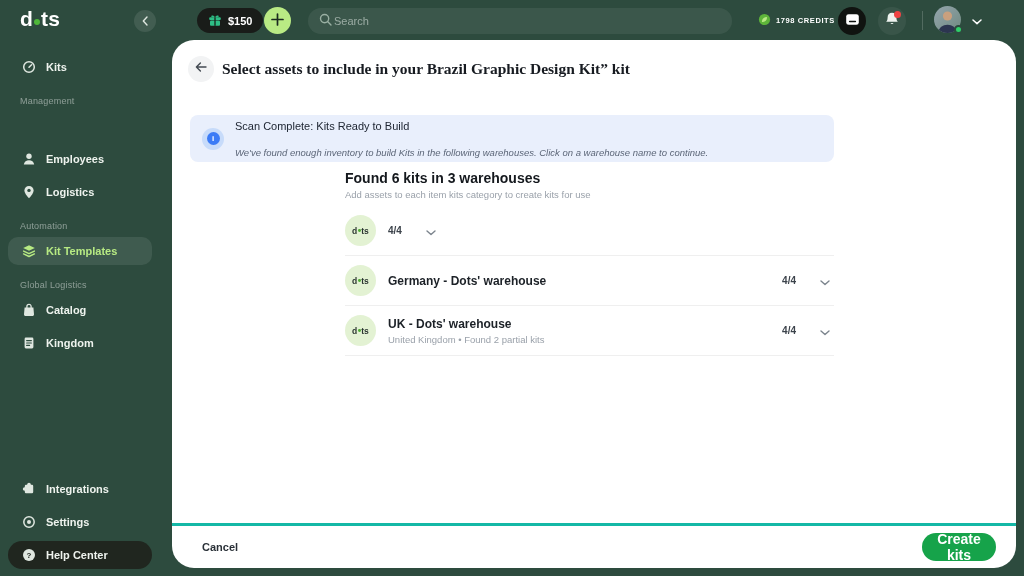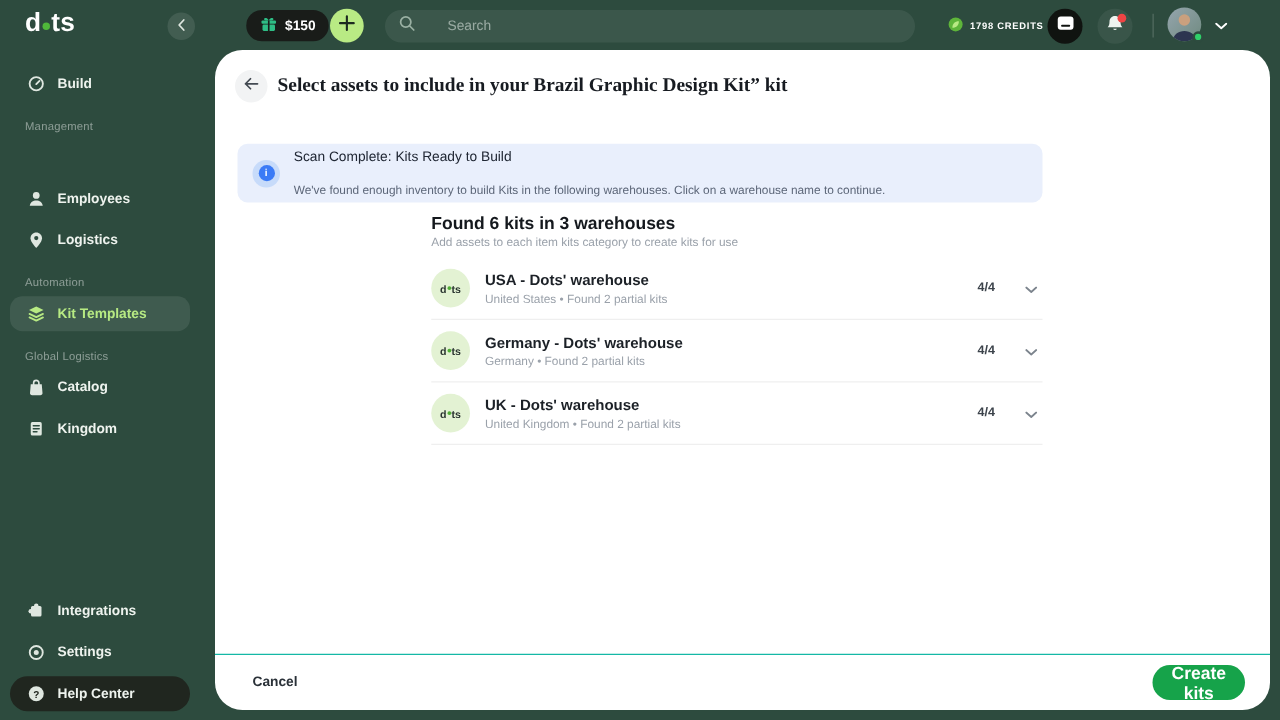--- a/index.html
+++ b/index.html
@@ -23,21 +23,21 @@
   .section-label { position:absolute; left:20px; font-size:9px; color:rgba(255,255,255,.45); letter-spacing:.2px; }
   .q-circle { width:12px; height:12px; border-radius:50%; background:#dfe7e0; color:#20261f;
     font-size:8px; font-weight:800; display:flex; align-items:center; justify-content:center; }
   
   .topbar { position:absolute; left:160px; top:0; right:0; height:28px; }
   .balance { position:absolute; left:37px; top:8px; height:25px; background:#191c19; border-radius:13px;
     display:flex; align-items:center; gap:6px; padding:0 11px; color:#fff; font-size:11px; font-weight:800; cursor:pointer; }
   .plus-btn { position:absolute; left:104px; top:7px; width:27px; height:27px; border-radius:50%;
     background:#b9ea84; display:flex; align-items:center; justify-content:center; cursor:pointer; }
   .searchbar { position:absolute; left:148px; top:8px; width:424px; height:26px; border-radius:13px;
-    background:rgba(255,255,255,.07); display:flex; align-items:center; gap:24px; padding:0 11px; }
+    background:rgba(255,255,255,.07); display:flex; align-items:center; gap:0; padding:0 11px; }
   .searchbar input { flex:1; background:transparent; border:none; outline:none; color:#e8eee9; font-size:11px;
     font-family:"Liberation Sans", sans-serif; }
   .searchbar input::placeholder { color:rgba(232,238,233,.55); }
   .credits { position:absolute; left:598px; top:13px; display:flex; align-items:center; gap:5px;
     color:#fff; font-size:7.5px; font-weight:800; letter-spacing:.6px; cursor:pointer; }
   .round-btn { position:absolute; top:7px; width:28px; height:28px; border-radius:50%;
     display:flex; align-items:center; justify-content:center; cursor:pointer; }
   .msg-btn { left:678px; background:#101310; }
   .bell-btn { left:718px; background:rgba(255,255,255,.06); position:absolute; }
   .bell-dot { position:absolute; top:4px; right:5px; width:7px; height:7px; border-radius:50%; background:#ef4444; }
@@ -51,35 +51,35 @@
   .panel { position:absolute; left:172px; top:40px; width:844px; height:528px; background:#fff; border-radius:22px; }
   .back-btn { position:absolute; left:16px; top:16px; width:26px; height:26px; border-radius:50%;
     background:#f2f3f4; display:flex; align-items:center; justify-content:center; cursor:pointer; }
   .page-title { position:absolute; left:50px; top:20px; font-size:15.5px; font-weight:700; color:#171b21;font-family:Liberation Serif, serif; }
   .banner { position:absolute; left:18px; top:75px; width:644px; height:47px; background:#e9effc; border-radius:8px;
     display:flex; align-items:center; gap:11px; padding:0 12px; }
   .banner-ico { width:22px; height:22px; border-radius:50%; background:#c7dbfa; display:flex; align-items:center; justify-content:center; flex:none; }
   .banner-ico-inner { width:13px; height:13px; border-radius:50%; background:#3b7bf6; color:#fff; font-size:8px;
     font-weight:800; display:flex; align-items:center; justify-content:center; }
   .banner-title { font-size:11px; font-weight:400; color:#202734; }
-  .banner-desc { font-size:9.5px; color:#5c6678; margin-top:15px; }
+  .banner-desc { font-size:9.5px; color:#5c6678; margin-top:15px;font-style:italic; }
   .content { position:absolute; left:173px; top:130px; width:489px; }
   .results-heading { font-size:14px; font-weight:700; color:#14181d; line-height:16px; }
   .results-sub { font-size:9.5px; color:#9aa1aa; margin-top:3px; line-height:12px; }
   .rows { margin-top:5px; }
   .row { height:50px; display:flex; align-items:center; gap:12px; border-bottom:1px solid #efefef; cursor:pointer; }
   .row-avatar { width:31px; height:31px; border-radius:50%; background:#e3f2d3; display:flex; align-items:center;
     justify-content:center; flex:none; font-size:8.5px; font-weight:800; color:#2a3430; letter-spacing:.1px; }
   .row-avatar .logo-dot { display:inline-block; width:2.8px; height:2.8px; background:#4fae35; border-radius:50%; margin:0 .5px .5px .5px; }
   .row-text { flex:1; }
   .row-title { font-size:12px; font-weight:700; color:#1c2127; }
   .row-meta { font-size:9.5px; color:#9aa1aa; margin-top:3px; }
   .row-count { font-size:10px; font-weight:600; color:#3c434b; margin-right:8px; }
   .row-expand { display:flex; align-items:center; padding:4px; cursor:pointer; }
-  .panel-footer { position:absolute; left:0; right:0; bottom:0; height:45px; border-top:1px solid #14b8a6;
+  .panel-footer { position:absolute; left:0; right:0; bottom:0; height:45px; border-top:3px solid #14b8a6;
     display:flex; align-items:center; padding:0 20px 0 30px; }
   .cancel-btn { font-size:11px; font-weight:600; color:#2a3138; cursor:pointer; }
   .create-btn { margin-left:auto; width:74px; height:28px; border-radius:14px; background:#16a34a; color:#fff;
     font-size:14px; font-weight:700; display:flex; align-items:center; justify-content:center; border:none; cursor:pointer;
     font-family:"Liberation Sans", sans-serif; }
 </style>
 </head>
 <body>
 
 <div class="sidebar">
@@ -90,21 +90,21 @@
         </svg></span>
   </div>
 
   <div class="nav-item" style="top:53px">
     <span class="ico">
         <svg width="14" height="14" viewBox="0 0 14 14">
           <circle cx="7" cy="7" r="5.3" fill="none" stroke="#dfe7e0" stroke-width="1.5"></circle>
           <path d="M7 7.3L9.6 4.7" stroke="#dfe7e0" stroke-width="1.5" stroke-linecap="round"></path>
         </svg>
       </span>
-    <span>Build</span>
+    <span>Kits</span>
   </div>
 
   <div class="section-label" style="top:96px">Management</div>
 
 
   <div class="nav-item" style="top:145px">
     <span class="ico">
         <svg width="14" height="14" viewBox="0 0 14 14">
           <g fill="#dfe7e0">
             <circle cx="7" cy="4.3" r="2.7"></circle>
@@ -282,41 +282,36 @@
     <div class="results-heading">Found 6 kits in 3 warehouses</div>
     <div class="results-sub">Add assets to each item kits category to create kits for use</div>
 
     <div class="rows">
       <div class="row">
         <span class="row-avatar">
             <span>d</span>
             <span class="logo-dot"></span>
             <span>ts</span>
           </span>
-        <span class="row-text">
-          <div class="row-title">USA - Dots' warehouse</div>
-          <div class="row-meta">United States • Found 2 partial kits</div>
-        </span>
         <span class="row-count">4/4</span>
         <span class="row-expand">
             <span><svg width="10" height="6" viewBox="0 0 10 6">
                 <path d="M1 1l4 3.6L9 1" fill="none" stroke="#7c848d" stroke-width="1.4" stroke-linecap="round" stroke-linejoin="round"></path>
               </svg></span>
           </span>
       </div>
 
       <div class="row">
         <span class="row-avatar">
             <span>d</span>
             <span class="logo-dot"></span>
             <span>ts</span>
           </span>
         <span class="row-text">
           <div class="row-title">Germany - Dots' warehouse</div>
-          <div class="row-meta">Germany • Found 2 partial kits</div>
         </span>
         <span class="row-count">4/4</span>
         <span class="row-expand">
             <span><svg width="10" height="6" viewBox="0 0 10 6">
                 <path d="M1 1l4 3.6L9 1" fill="none" stroke="#7c848d" stroke-width="1.4" stroke-linecap="round" stroke-linejoin="round"></path>
               </svg></span>
           </span>
       </div>
 
       <div class="row">

